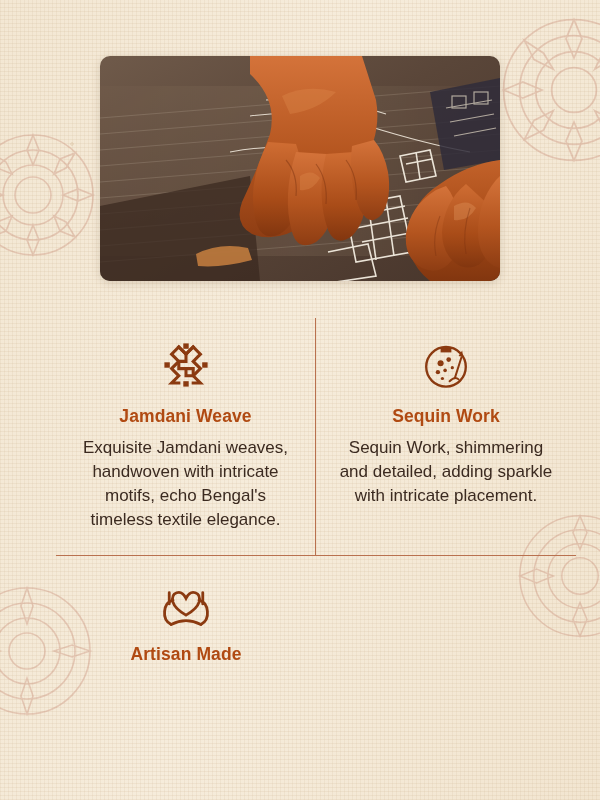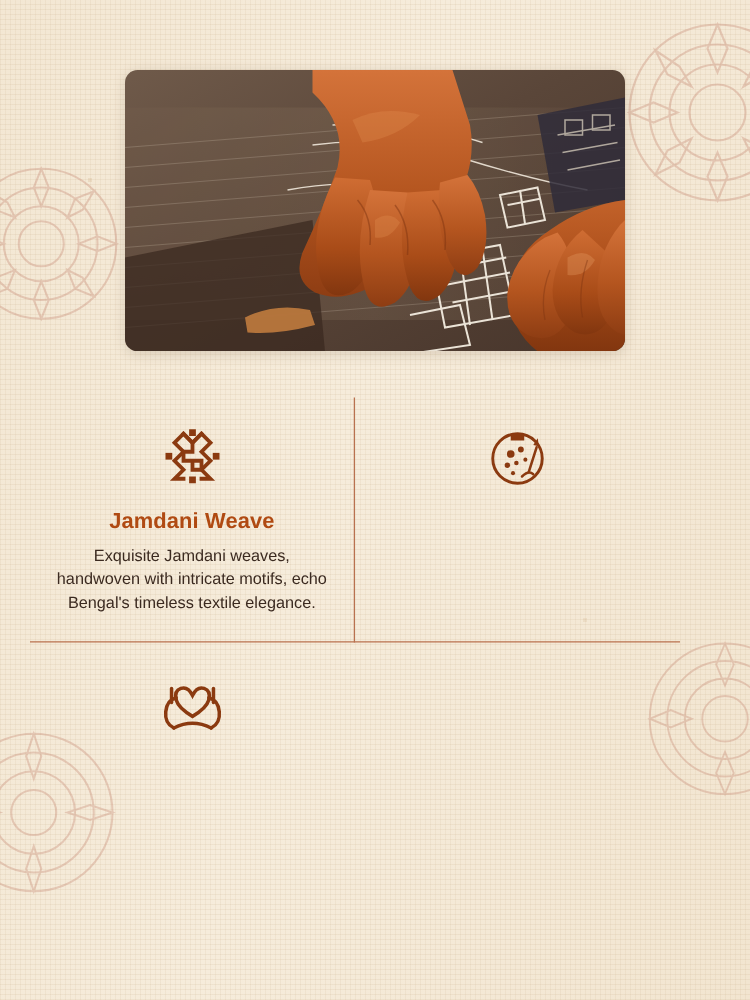--- a/index.html
+++ b/index.html
@@ -55,21 +55,21 @@
     width: 400px;
     height: 225px;
     border-radius: 10px;
     overflow: hidden;
     box-shadow: 0 2px 10px rgba(90,60,35,0.18);
   }
   .hero svg { display: block; }
 
   .grid {
     position: absolute;
-    left: 24px;
+    left: 56px;
     top: 318px;
     width: 520px;
     display: grid;
     grid-template-columns: 1fr 1fr;
     grid-template-rows: auto auto;
   }
   .cell {
     padding: 16px 18px 22px 18px;
     text-align: center;
     box-sizing: border-box;
@@ -87,21 +87,21 @@
   }
   .feature-title {
     margin-top: 10px;
     font-size: 17.5px;
     font-weight: bold;
     color: #b04a12;
     letter-spacing: 0.1px;
   }
   .feature-desc {
     margin-top: 9px;
-    font-size: 13px;
+    font-size: 17px;
     line-height: 1.42;
     color: #3b2a20;
     max-width: 230px;
     margin-left: auto;
     margin-right: auto;
   }
 </style>
 </head>
 <body>
 
@@ -333,32 +333,35 @@
             <circle cx="37" cy="33" r="1.8"></circle>
             <circle cx="26" cy="45" r="1.8"></circle>
           </g>
           <g fill="none" stroke="#8b3a10" stroke-width="2.2" stroke-linecap="round">
             <path d="M40 44 L47 22"></path>
             <path d="M34 48 Q40 42 44 46"></path>
           </g>
           <path d="M44 20 l4 -6 l1 7 z" fill="#8b3a10"></path>
         </svg>
       </div>
+      <div class="feature-title">Sequin Work</div>
+      <div class="feature-desc">Sequin Work, shimmering and detailed, adding sparkle with intricate placement.</div>
     </div>
 
 
     <div class="cell cell-br">
       <div class="icon-wrap">
         <svg width="56" height="54" viewBox="0 0 60 58" aria-hidden="true">
           <path d="M30 24 Q26 16 20 18 Q14 20 16 28 Q18 35 30 42 Q42 35 44 28 Q46 20 40 18 Q34 16 30 24 Z" fill="none" stroke="#8b3a10" stroke-width="3"></path>
           <g fill="none" stroke="#8b3a10" stroke-width="3" stroke-linecap="round" stroke-linejoin="round">
             <path d="M16 26 Q8 28 7 38 Q6 48 14 52"></path>
             <path d="M44 26 Q52 28 53 38 Q54 48 46 52"></path>
             <path d="M14 52 Q22 48 30 48 Q38 48 46 52"></path>
             <path d="M12 30 L12 18"></path>
             <path d="M48 30 L48 18"></path>
           </g>
         </svg>
       </div>
+      <div class="feature-title">Artisan Made</div>
     </div>
 
   </div>
 </div>
 
 </body></html>

